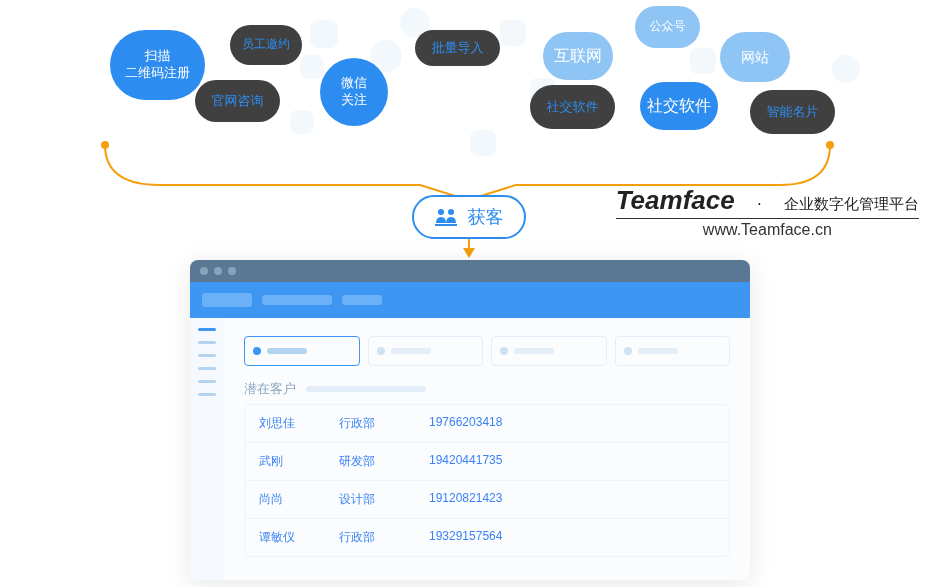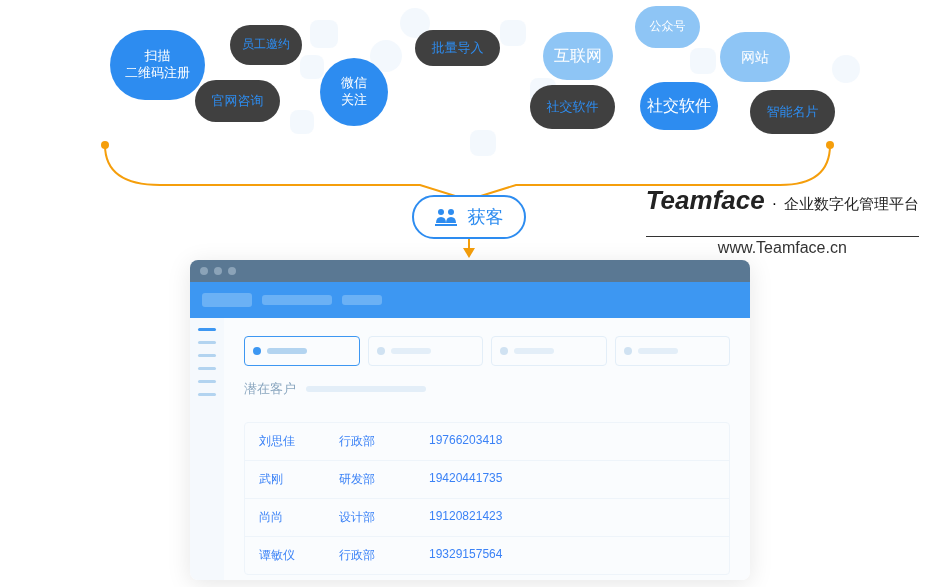--- a/index.html
+++ b/index.html
@@ -18,21 +18,21 @@
     .funnel-path { stroke: #f59e0b; stroke-width: 2; fill: none; }
     .funnel-dot { fill: #f59e0b; }
     .arrow-down { position: absolute; top: 230px; left: 50%; transform: translateX(-50%); }
     
     
     .center-node { position: absolute; top: 195px; left: 50%; transform: translateX(-50%); background: #fff; border: 2px solid #2d8cf0; border-radius: 24px; padding: 8px 20px; display: flex; align-items: center; gap: 10px; font-size: 18px; color: #2d8cf0; font-weight: 500; z-index: 5; }
     .center-icon { width: 24px; height: 20px; }
     
     
     .brand { position: absolute; top: 185px; right: 18px; text-align: left; }
-    .brand-top { display: flex; align-items: baseline; gap: 7px; border-bottom: 1px solid #333; padding-bottom: 20px; }
+    .brand-top { display: flex; align-items: baseline; gap: 22px; border-bottom: 1px solid #333; padding-bottom: 2px; }
     .brand-name { font-size: 26px; font-weight: bold; font-style: italic; color: #222; }
     .brand-tag { font-size: 15px; color: #222; }
     .brand-url { font-size: 16px; color: #333; margin-top: 2px; text-align: center; }
     
     
     .app-window { position: absolute; top: 260px; left: 190px; width: 560px; height: 320px; background: #fff; border-radius: 8px; box-shadow: 0 4px 24px rgba(0,0,0,0.1); overflow: hidden; }
     .app-titlebar { height: 22px; background: #5a7893; display: flex; align-items: center; padding-left: 10px; gap: 6px; }
     .tb-dot { width: 8px; height: 8px; border-radius: 50%; background: #8ba3b8; }
     .app-header { height: 36px; background: #3d97f2; display: flex; align-items: center; padding: 0 12px; gap: 10px; }
     .hdr-block { background: #6bb1f5; border-radius: 3px; }
@@ -41,21 +41,21 @@
     .sb-item { width: 18px; height: 3px; background: #b3d4f0; border-radius: 2px; }
     .sb-item.active { background: #3d97f2; }
     .main { flex: 1; padding: 18px 20px; background: #fafcfe; }
     .tabs { display: flex; gap: 8px; margin-bottom: 14px; }
     .tab { flex: 1; height: 30px; border: 1px solid #e3eef8; border-radius: 4px; display: flex; align-items: center; padding-left: 8px; gap: 6px; }
     .tab.active { border-color: #3d97f2; }
     .tab-dot { width: 8px; height: 8px; border-radius: 50%; background: #d0e2f2; }
     .tab.active .tab-dot { background: #3d97f2; }
     .tab-bar { width: 40px; height: 6px; background: #e3eef8; border-radius: 3px; }
     .tab.active .tab-bar { background: #b3d4f0; }
-    .section-label { font-size: 13px; color: #8aa6bf; margin-bottom: 24px; display: flex; align-items: center; gap: 10px; }
+    .section-label { font-size: 13px; color: #8aa6bf; margin-bottom: 6px; display: flex; align-items: center; gap: 10px; }
     .section-bar { flex: 1; height: 6px; max-width: 120px; background: #e3eef8; border-radius: 3px; }
     .table { border: 1px solid #eef4fa; border-radius: 4px; }
     .row { display: flex; padding: 10px 14px; border-bottom: 1px solid #eef4fa; font-size: 12px; color: #3b82f6; }
     .row:last-child { border-bottom: none; }
     .col1 { width: 80px; }
     .col2 { width: 90px; }
     .col3 { flex: 1; }
   </style>
 </head>
 <body>

